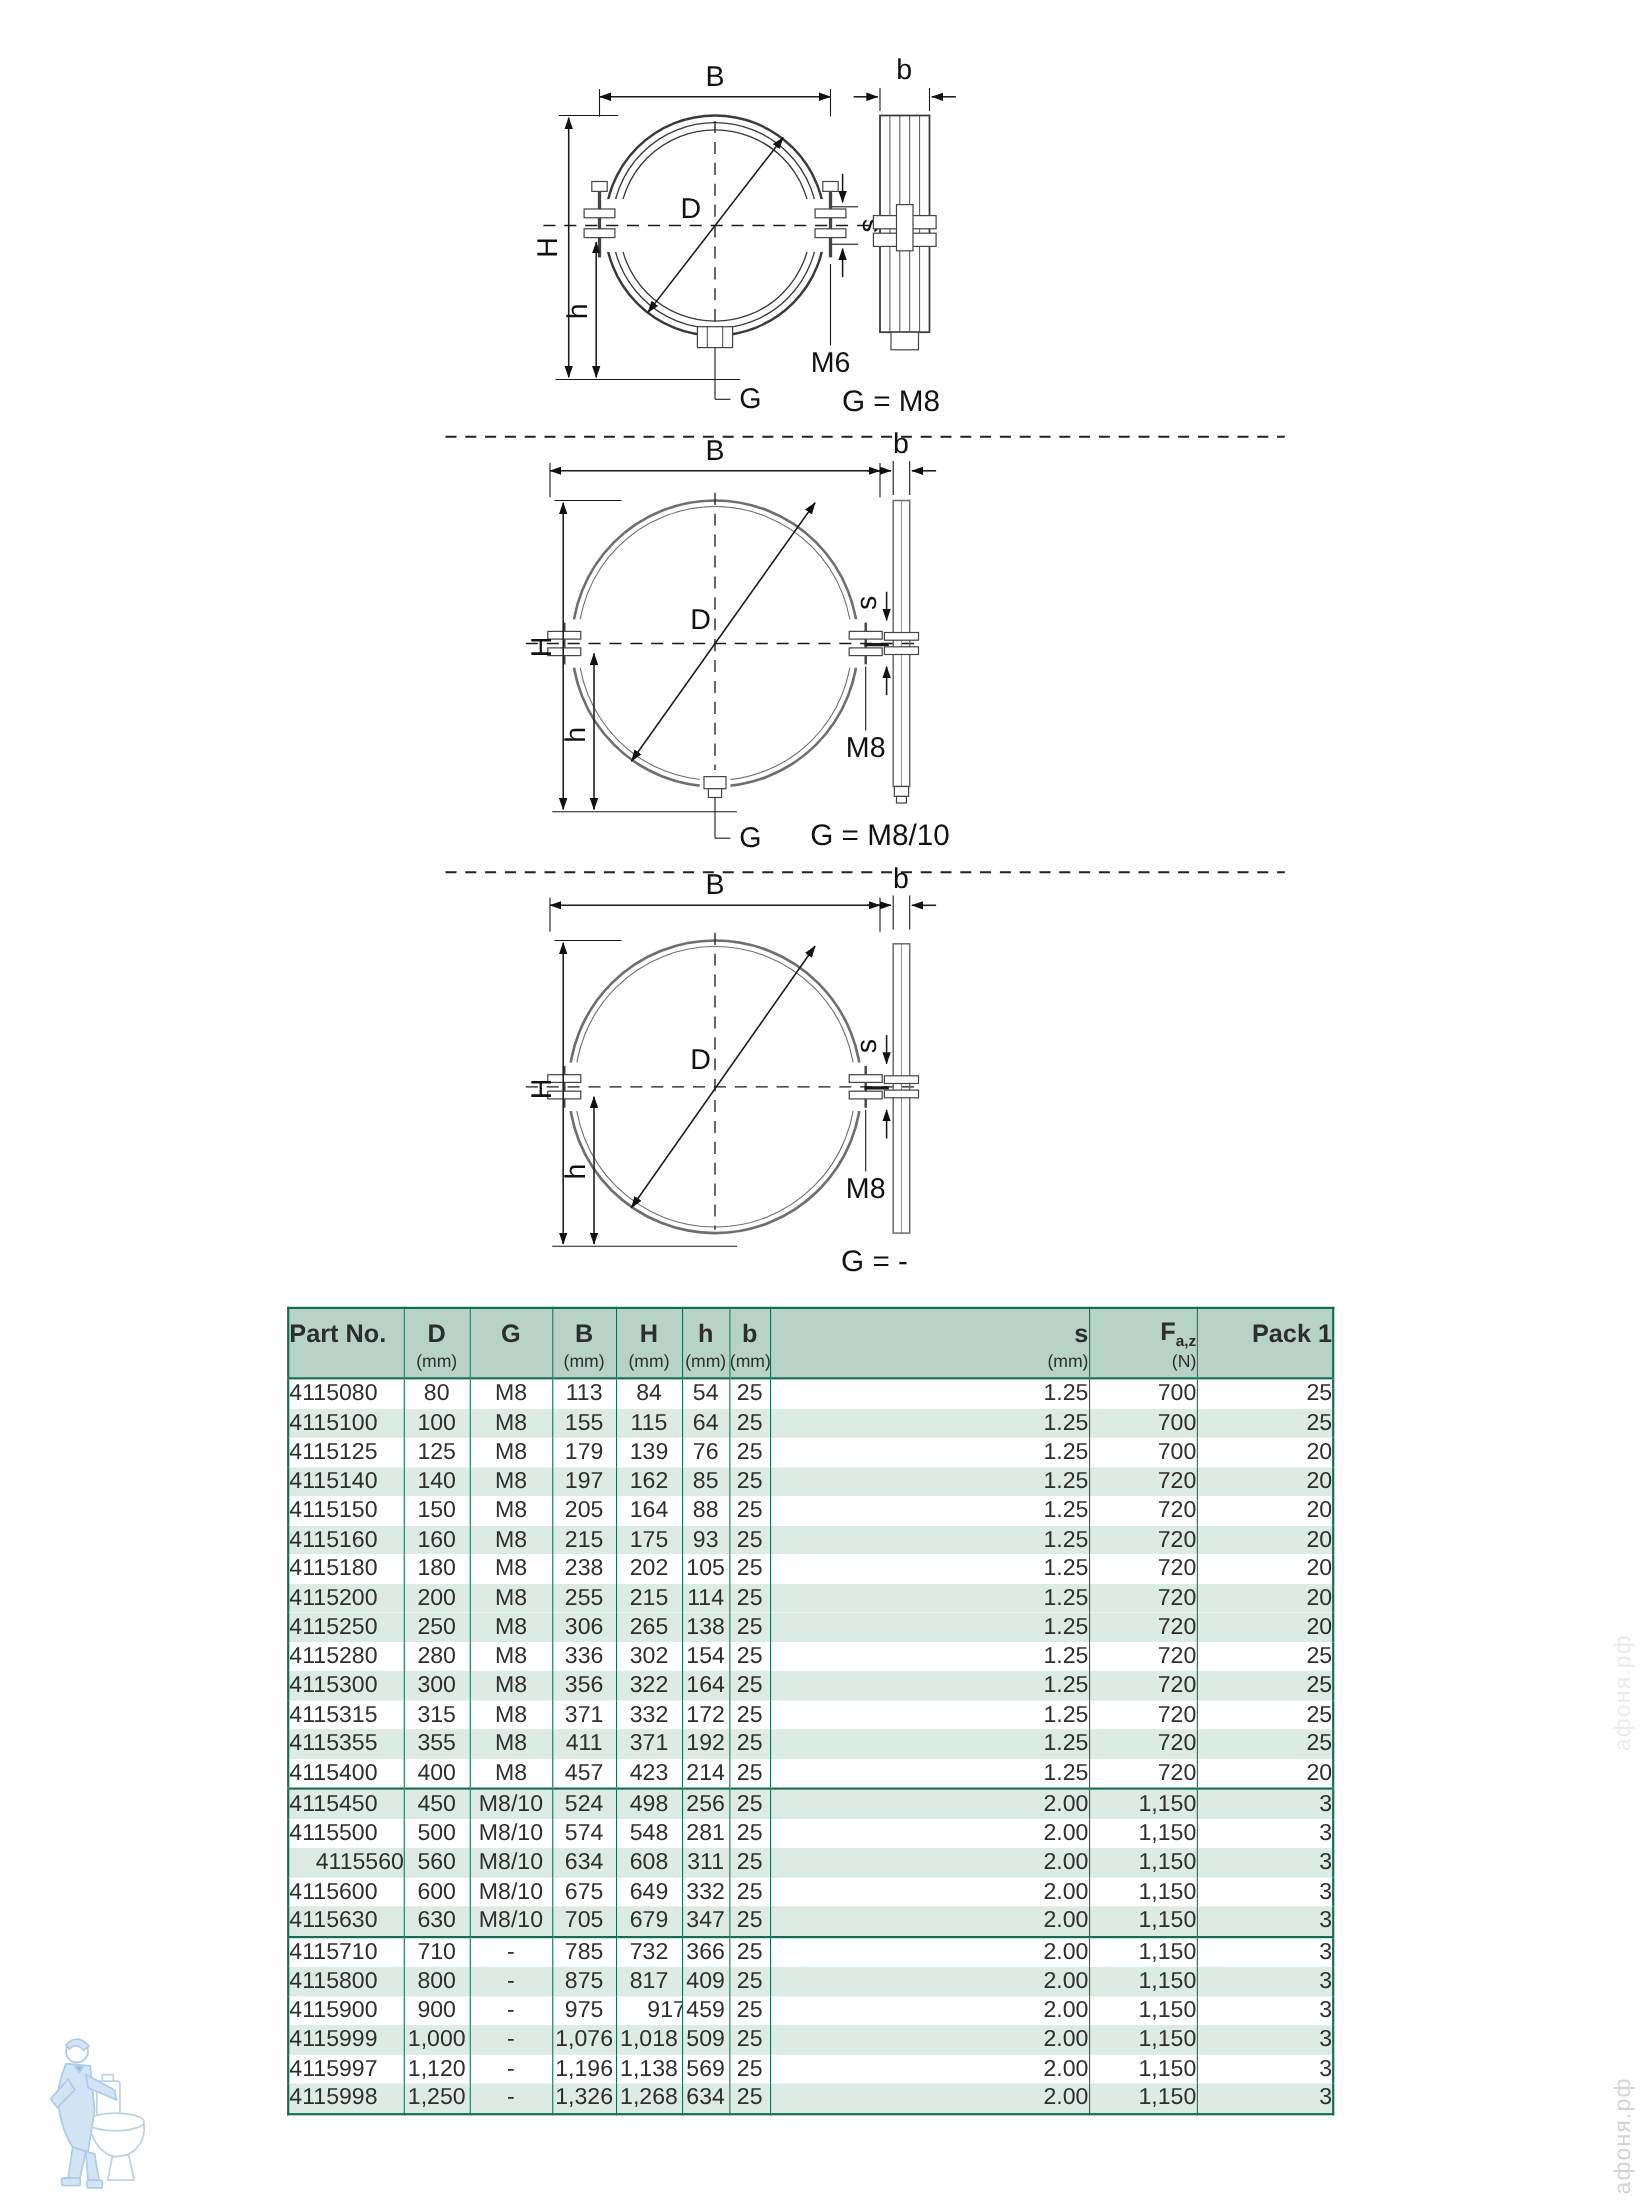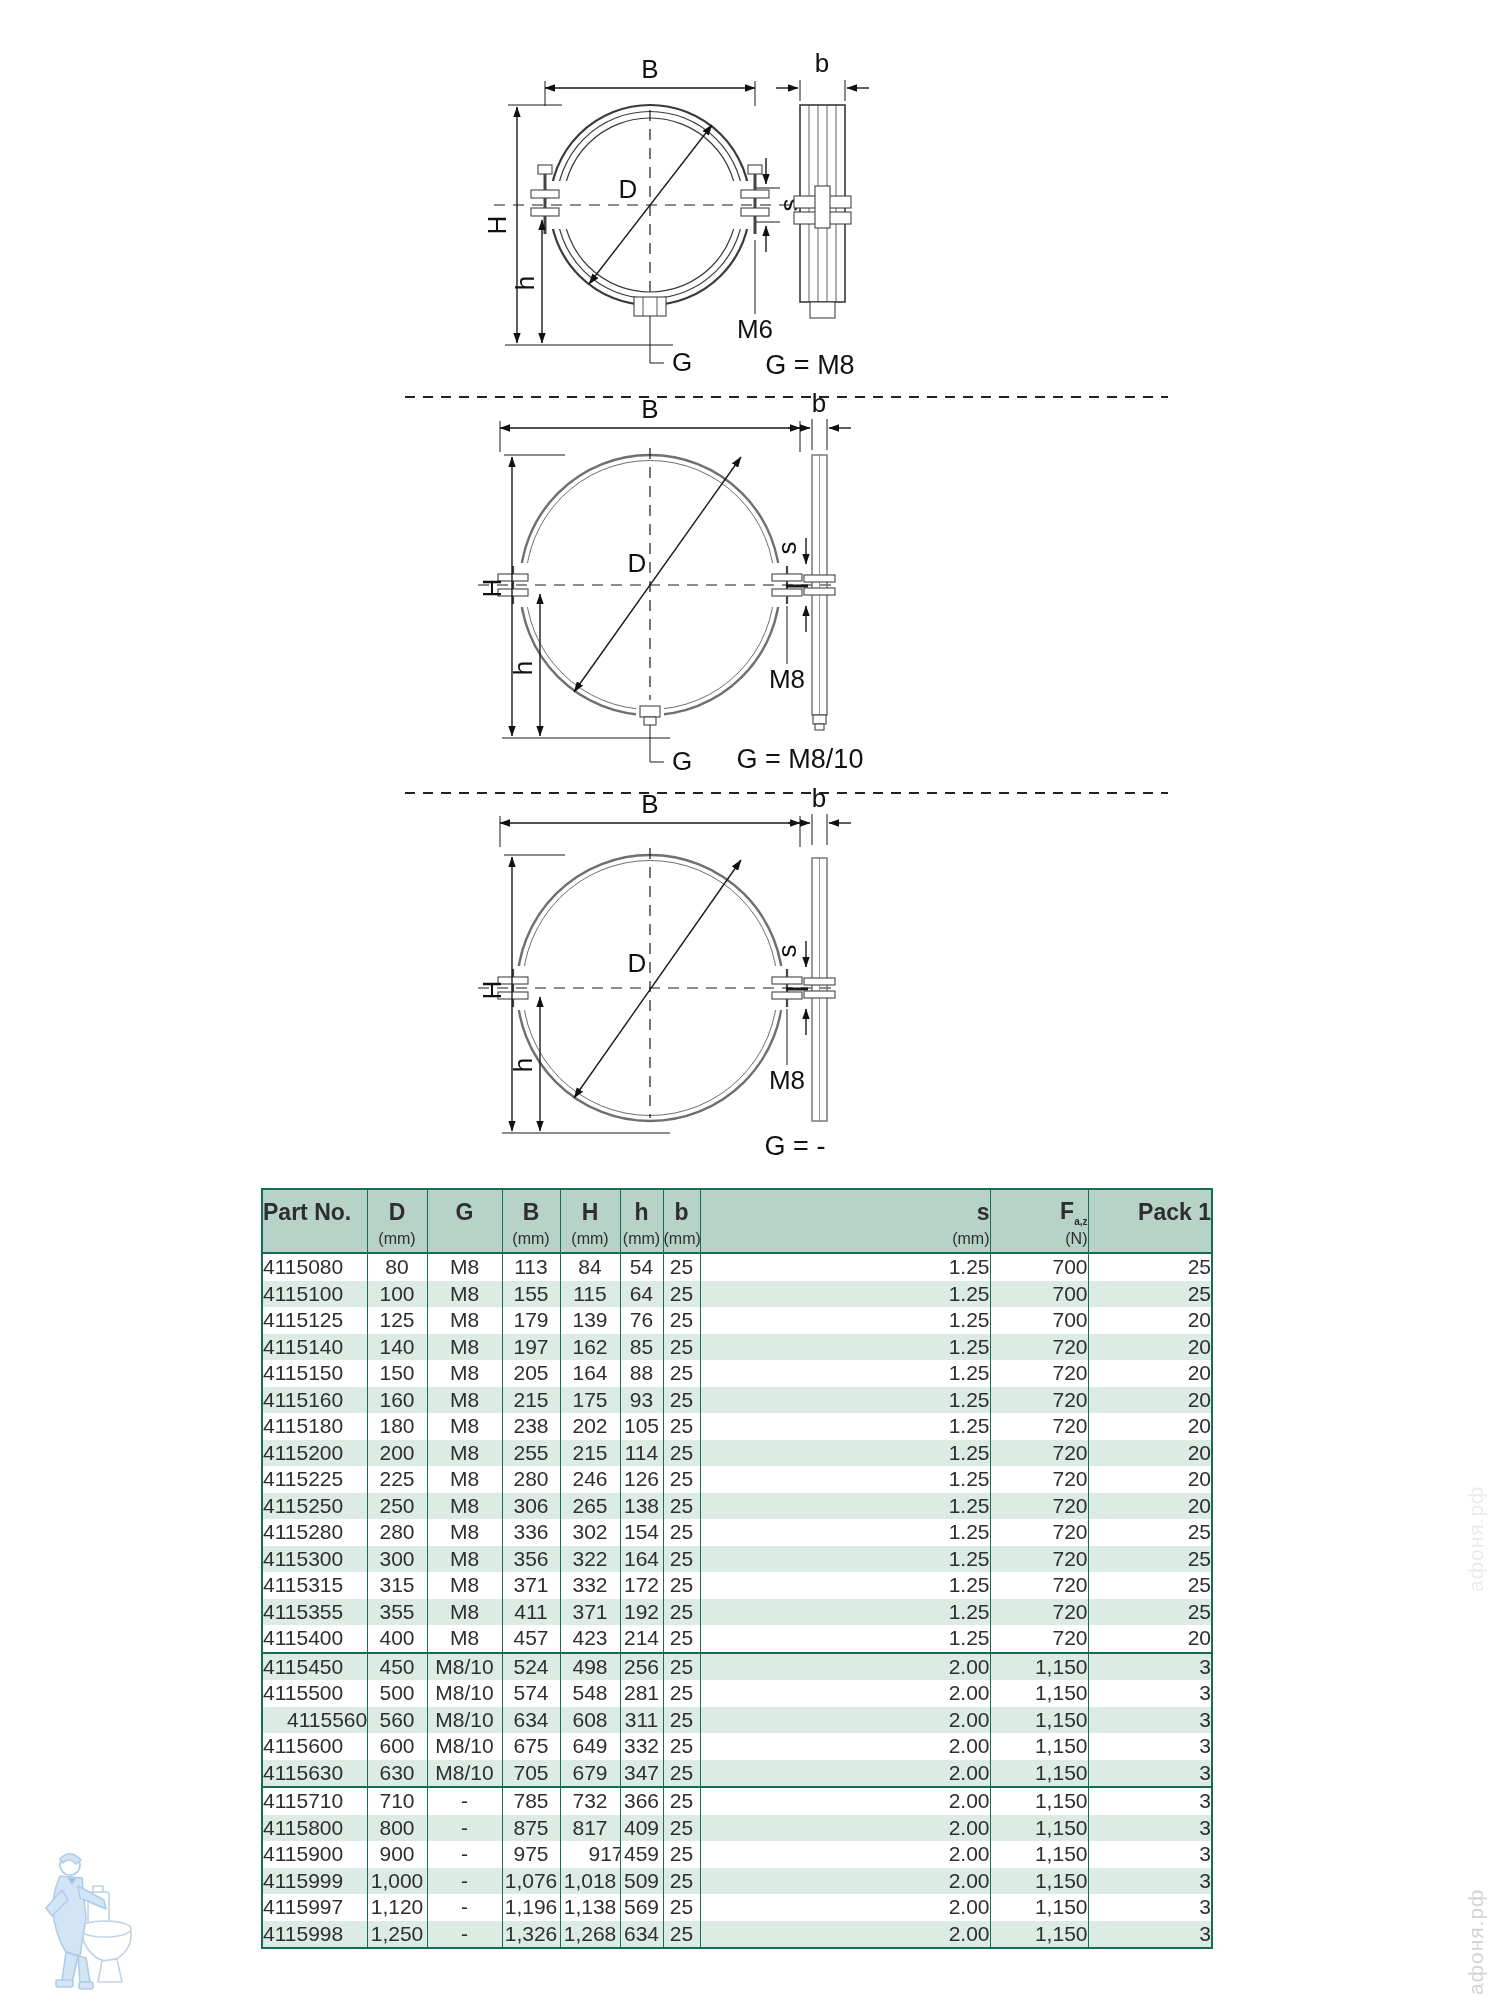--- a/index.html
+++ b/index.html
@@ -32,21 +32,21 @@
   table.parts thead tr.labels th{font-size:23px;height:36px;vertical-align:middle;padding-top:4px;}
   table.parts thead tr.units th{font-size:16px;font-weight:normal;height:22px;vertical-align:top;
       border-bottom:2px solid var(--table-border);}
   table.parts tbody td{height:26.5px;line-height:26.5px;}
   table.parts tbody tr.alt td{background:var(--row-alt-bg);}
   table.parts tbody tr.group-start td{border-top:2px solid var(--table-border);}
   .pad-l{padding-left:10px;text-align:left;}
   .pad-r-s{padding-right:15px;}
   .pad-r-f{padding-right:10px;}
   .pad-r-p{padding-right:8px;}
-  sub.hsub{font-size:10px;font-weight:bold;}
+  sub.hsub{font-size:14px;font-weight:bold;}
 
   .wm-vert{position:absolute;color:#d4d4d4;font-size:21px;letter-spacing:1px;
       transform:rotate(-90deg);transform-origin:0 0;white-space:nowrap;}
   .wm-vert.faint{opacity:.45;}
   .mascot{position:absolute;left:22px;top:1840px;opacity:.9;}
 </style>
 </head>
 <body>
 
 <div class="page">
@@ -394,32 +394,20 @@
           <td style="text-align: center;">200</td>
           <td style="text-align: center;">M8</td>
           <td style="text-align: center;">255</td>
           <td style="text-align: center;">215</td>
           <td style="text-align: center;">114</td>
           <td style="text-align: center;">25</td>
           <td class="pad-r-s" style="text-align: right;">1.25</td>
           <td class="pad-r-f" style="text-align: right;">720</td>
           <td class="pad-r-p" style="text-align: right;">20</td>
         </tr>
-        <tr>
-          <td class="pad-l" style="text-align: left;">4115225</td>
-          <td style="text-align: center;">225</td>
-          <td style="text-align: center;">M8</td>
-          <td style="text-align: center;">280</td>
-          <td style="text-align: center;">246</td>
-          <td style="text-align: center;">126</td>
-          <td style="text-align: center;">25</td>
-          <td class="pad-r-s" style="text-align: right;">1.25</td>
-          <td class="pad-r-f" style="text-align: right;">720</td>
-          <td class="pad-r-p" style="text-align: right;">20</td>
-        </tr>
         <tr class="alt">
           <td class="pad-l" style="text-align: left;">4115250</td>
           <td style="text-align: center;">250</td>
           <td style="text-align: center;">M8</td>
           <td style="text-align: center;">306</td>
           <td style="text-align: center;">265</td>
           <td style="text-align: center;">138</td>
           <td style="text-align: center;">25</td>
           <td class="pad-r-s" style="text-align: right;">1.25</td>
           <td class="pad-r-f" style="text-align: right;">720</td>

